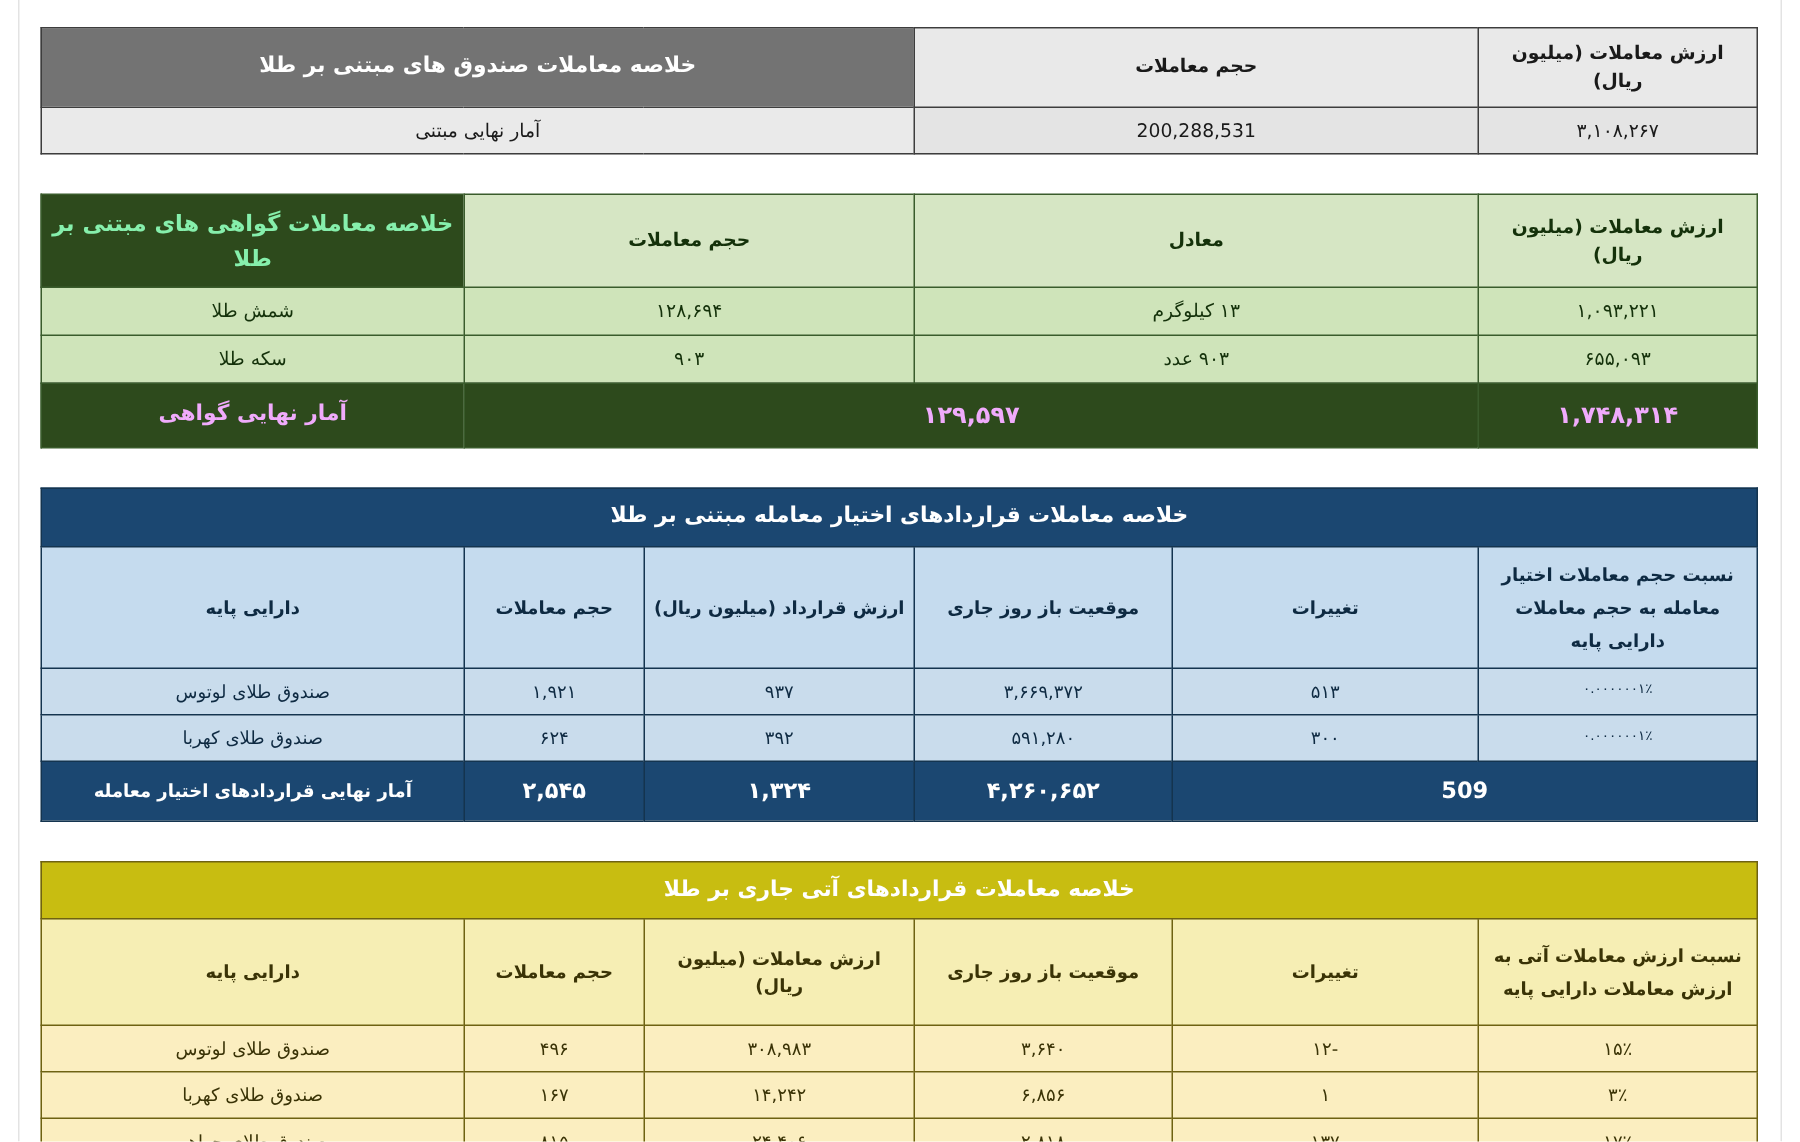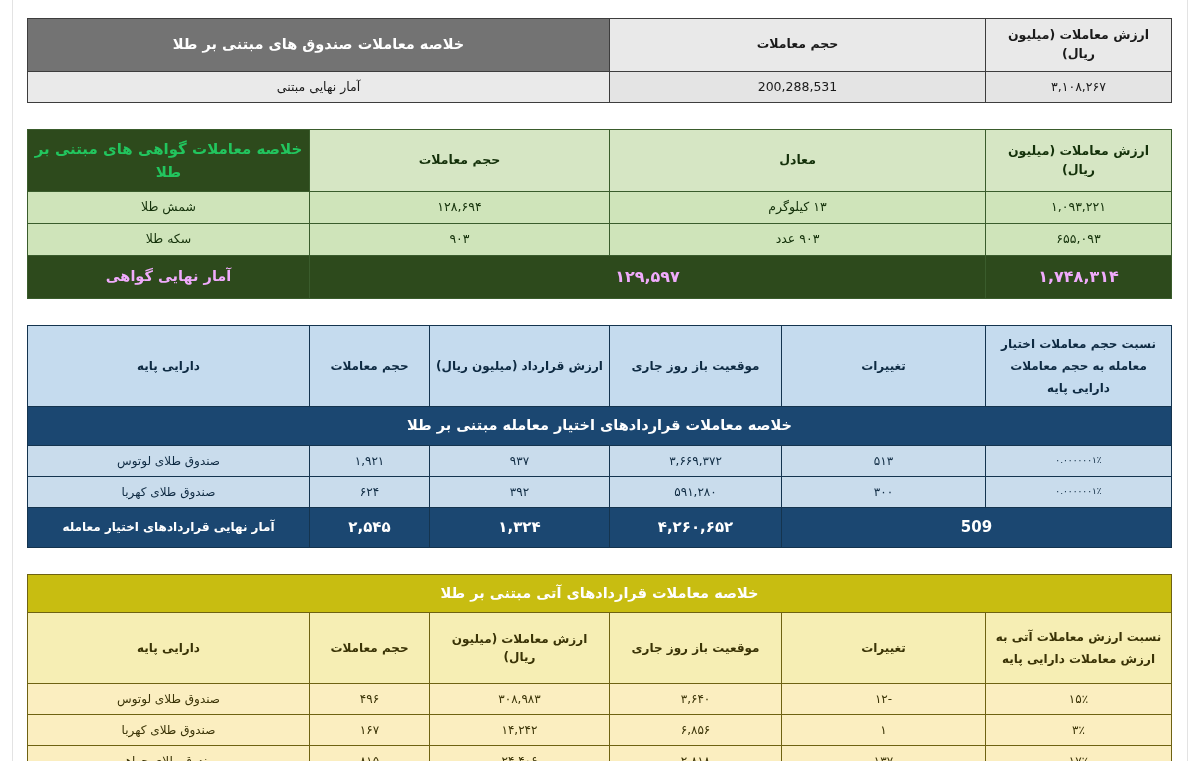--- a/index.html
+++ b/index.html
@@ -91,21 +91,21 @@
 
   
   .t-green { margin-bottom: 26px; }
   .t-green td {
     border: 1.6px solid #3a5c2c;
     font-size: 12.5px;
     color: #14310a;
   }
   .t-green .title {
     background: #2d4a1c;
-    color: #22c55e;
+    color: #86efac;
     font-weight: bold;
     font-size: 15px;
     padding: 8px 4px;
   }
   .t-green .hcell {
     background: #d6e6c4;
     font-weight: bold;
     font-size: 12.5px;
     padding: 7px 4px;
   }
@@ -263,29 +263,29 @@
     <colgroup>
       <col class="c-ratio">
         <col class="c-change">
         <col class="c-pos">
       <col class="c-value">
         <col class="c-vol">
         <col class="c-asset">
     </colgroup>
     <tbody>
       <tr>
+        <td class="title" colspan="6">خلاصه معاملات قراردادهای اختیار معامله مبتنی بر طلا</td>
+      </tr>
+      <tr>
         <td class="hcell tall">نسبت حجم معاملات اختیار معامله به حجم معاملات دارایی پایه</td>
         <td class="hcell">تغییرات</td>
         <td class="hcell">موقعیت باز روز جاری</td>
         <td class="hcell">ارزش قرارداد (میلیون ریال)</td>
         <td class="hcell">حجم معاملات</td>
         <td class="hcell">دارایی پایه</td>
-      </tr>
-      <tr>
-        <td class="title" colspan="6">خلاصه معاملات قراردادهای اختیار معامله مبتنی بر طلا</td>
       </tr>
 
       <tr>
         <td class="dcell tiny">۰.۰۰۰۰۰۰۱٪</td>
         <td class="dcell">۵۱۳</td>
         <td class="dcell">۳,۶۶۹,۳۷۲</td>
         <td class="dcell">۹۳۷</td>
         <td class="dcell">۱,۹۲۱</td>
         <td class="label">صندوق طلای لوتوس</td>
       </tr>
@@ -313,21 +313,21 @@
     <colgroup>
       <col class="c-ratio">
         <col class="c-change">
         <col class="c-pos">
       <col class="c-value">
         <col class="c-vol">
         <col class="c-asset">
     </colgroup>
     <tbody>
       <tr>
-        <td class="title" colspan="6">خلاصه معاملات قراردادهای آتی مبتنی بر طلا</td>
+        <td class="title" colspan="6">خلاصه معاملات قراردادهای آتی جاری بر طلا</td>
       </tr>
       <tr>
         <td class="hcell tall">نسبت ارزش معاملات آتی به ارزش معاملات دارایی پایه</td>
         <td class="hcell">تغییرات</td>
         <td class="hcell">موقعیت باز روز جاری</td>
         <td class="hcell">ارزش معاملات (میلیون ریال)</td>
         <td class="hcell">حجم معاملات</td>
         <td class="hcell">دارایی پایه</td>
       </tr>
 

